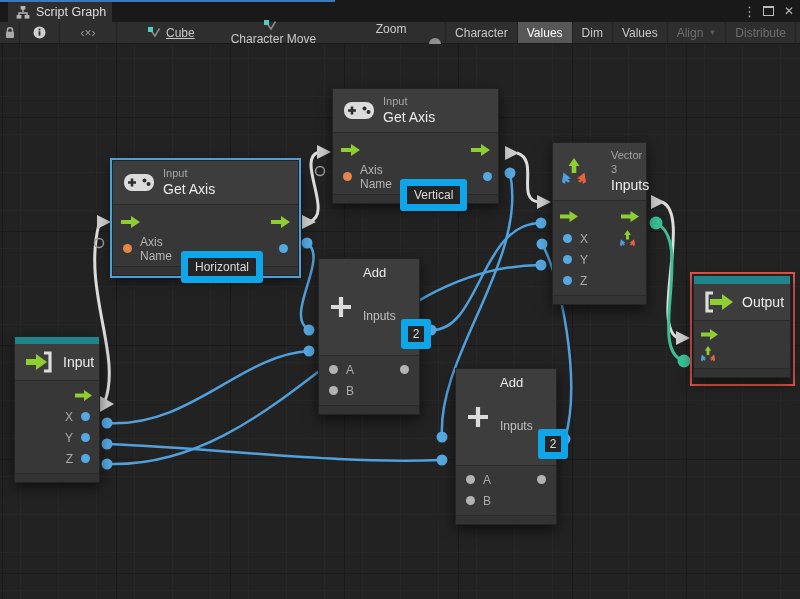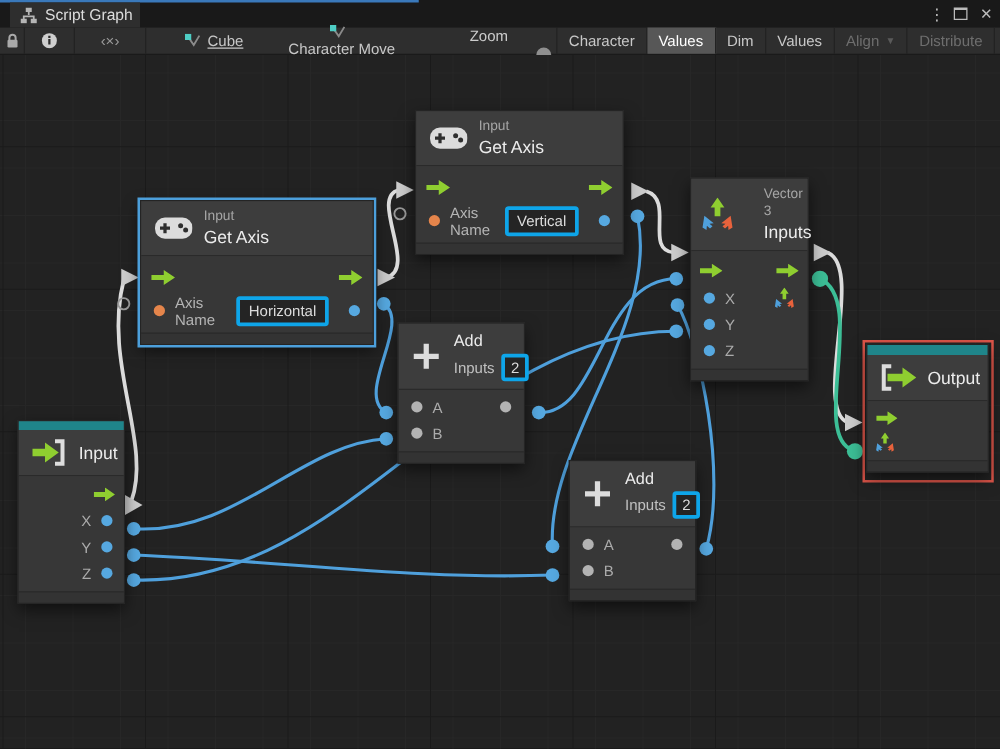--- a/index.html
+++ b/index.html
@@ -56,21 +56,21 @@
   .title { font-size:14px; color:#ececec; }
   .body { padding:3px 0 4px 0; background:#373737; }
   .ftr { height:9px; background:#333333; border-top:1px solid #2a2a2a; }
   .row { display:flex; align-items:center; gap:8px; height:21px; padding:0 10px; color:#ababab; }
   .row.tall { height:27px; }
   .spacer { flex:1; }
   .dot { width:9px; height:9px; border-radius:50%; flex:0 0 auto; }
   .dot.blue { background:#56A8E0; }
   .dot.orange { background:#E5854B; }
   .dot.gray { background:#B3B3B3; }
-  .vbox { background:#242424; border:3px solid #0ea5e9; border-radius:3px; padding:1px 7px; color:#dcdcdc; font-size:12px; line-height:16px; }
+  .vbox { background:#242424; border:7px solid #0ea5e9; border-radius:3px; padding:1px 7px; color:#dcdcdc; font-size:12px; line-height:16px;margin-top:36px; }
   .plabel { color:#b5b5b5; }
   .teal-bar { height:7px; background:#1F858A; }
   
   .sel-red { position:absolute; z-index:2; border:2px solid #E0564A; }
   .garrow, .ic { display:inline-flex; flex:0 0 auto; }
 </style>
 </head>
 <body>
 
 <div class="stage">

